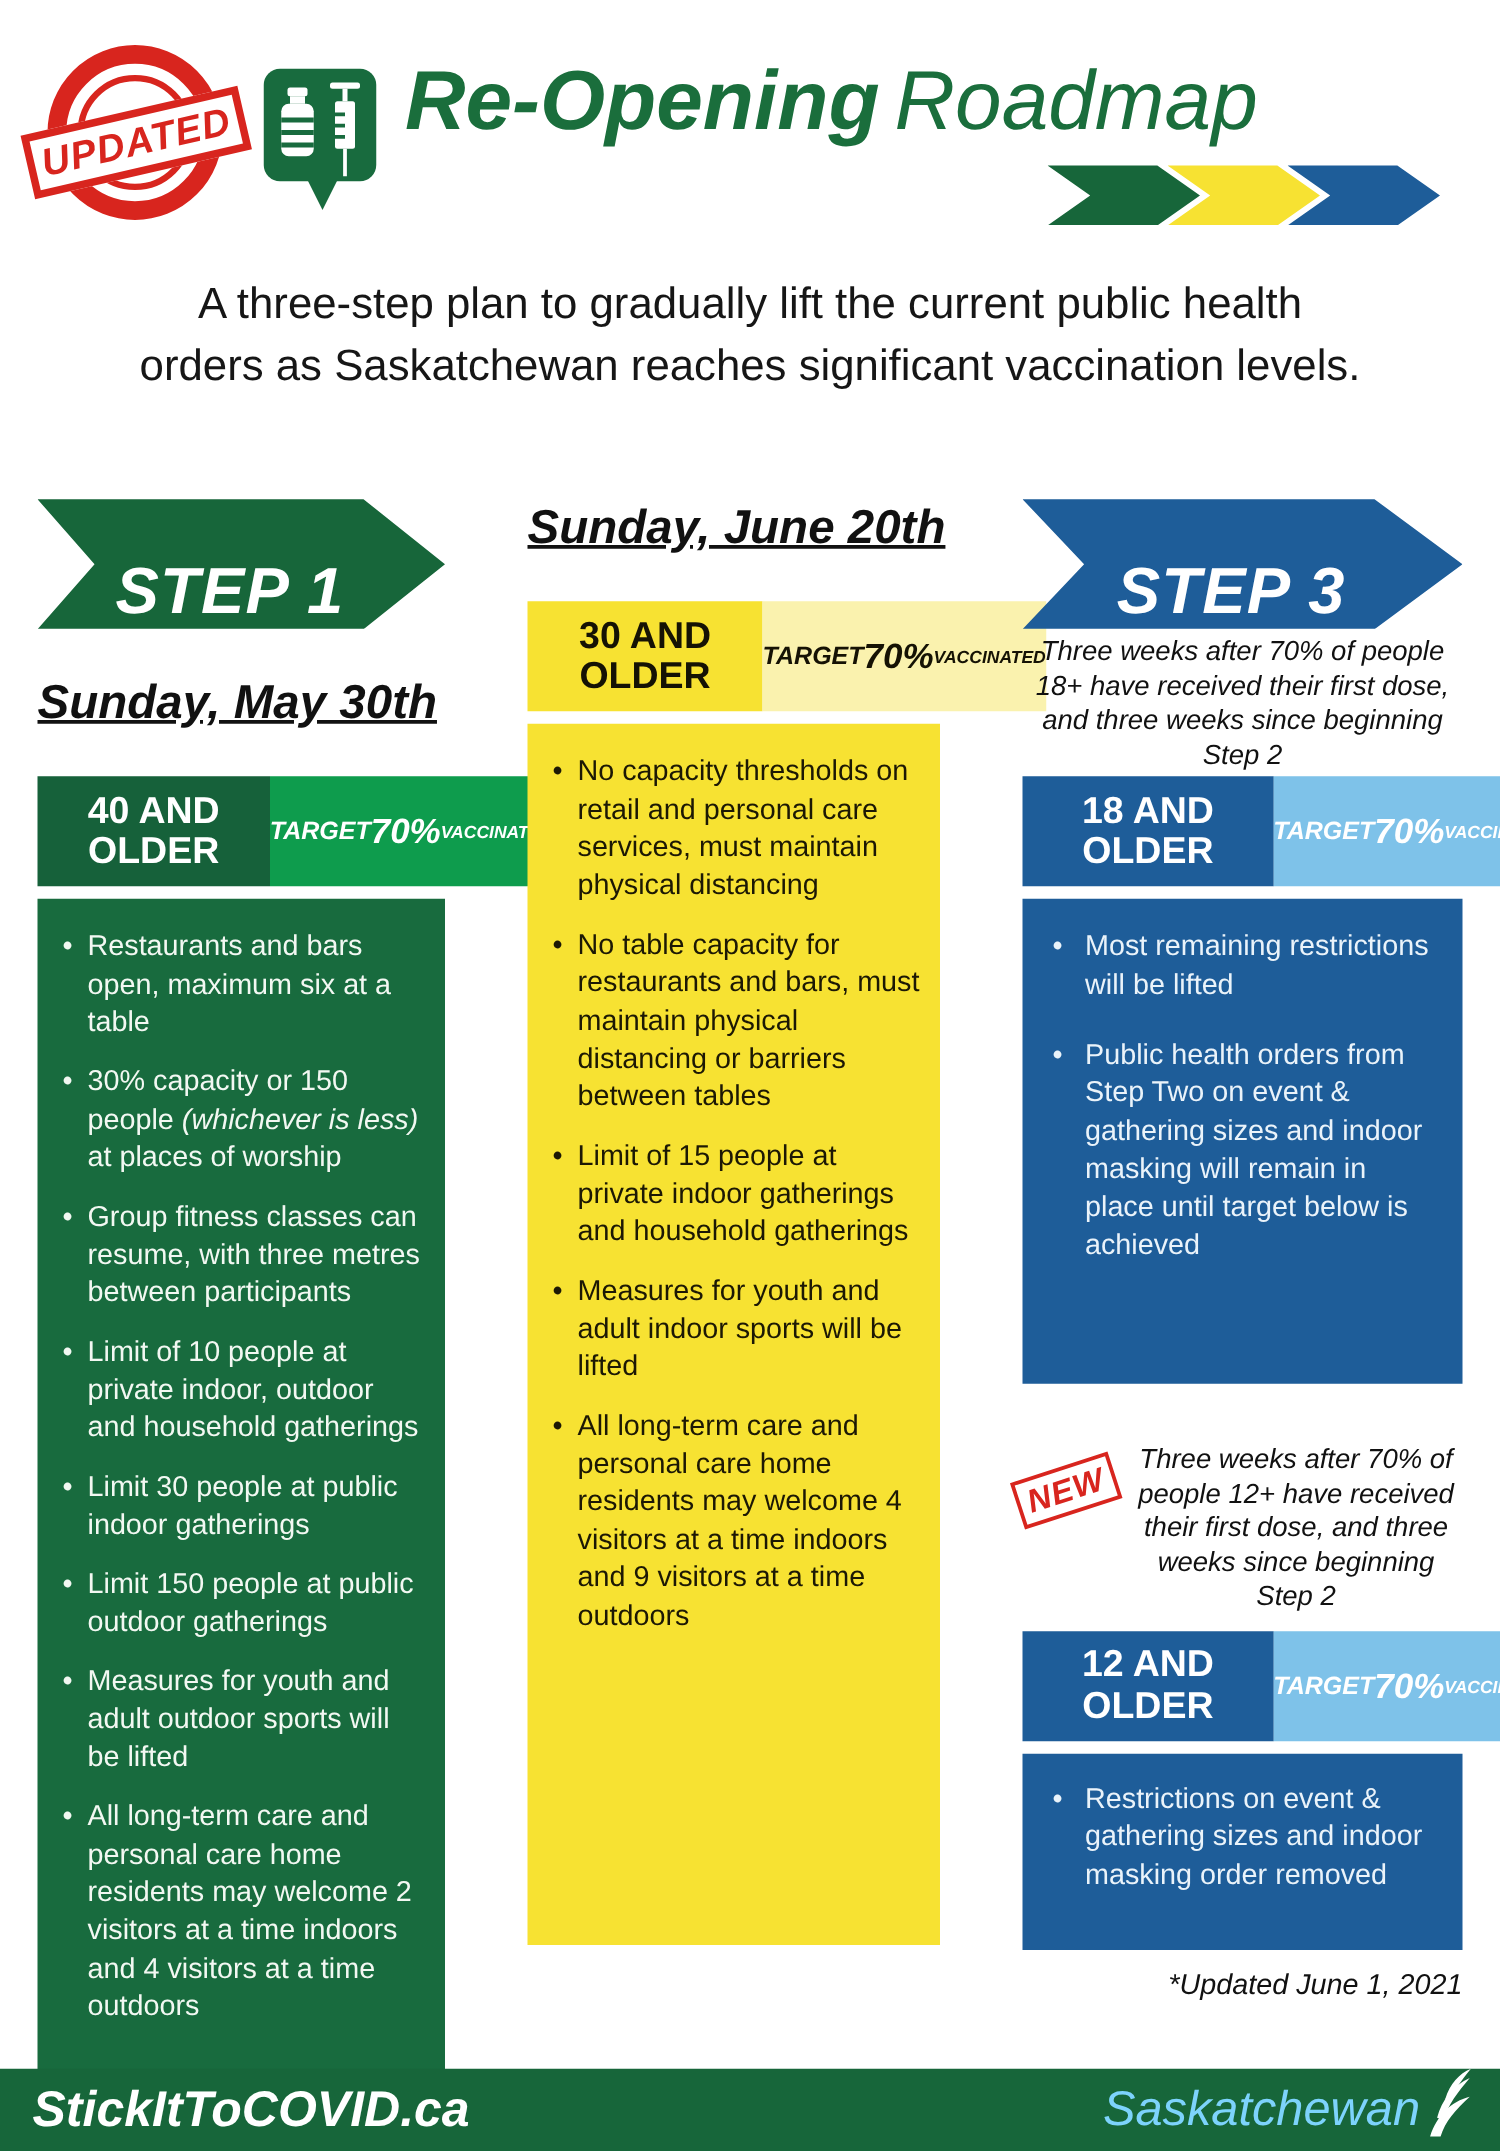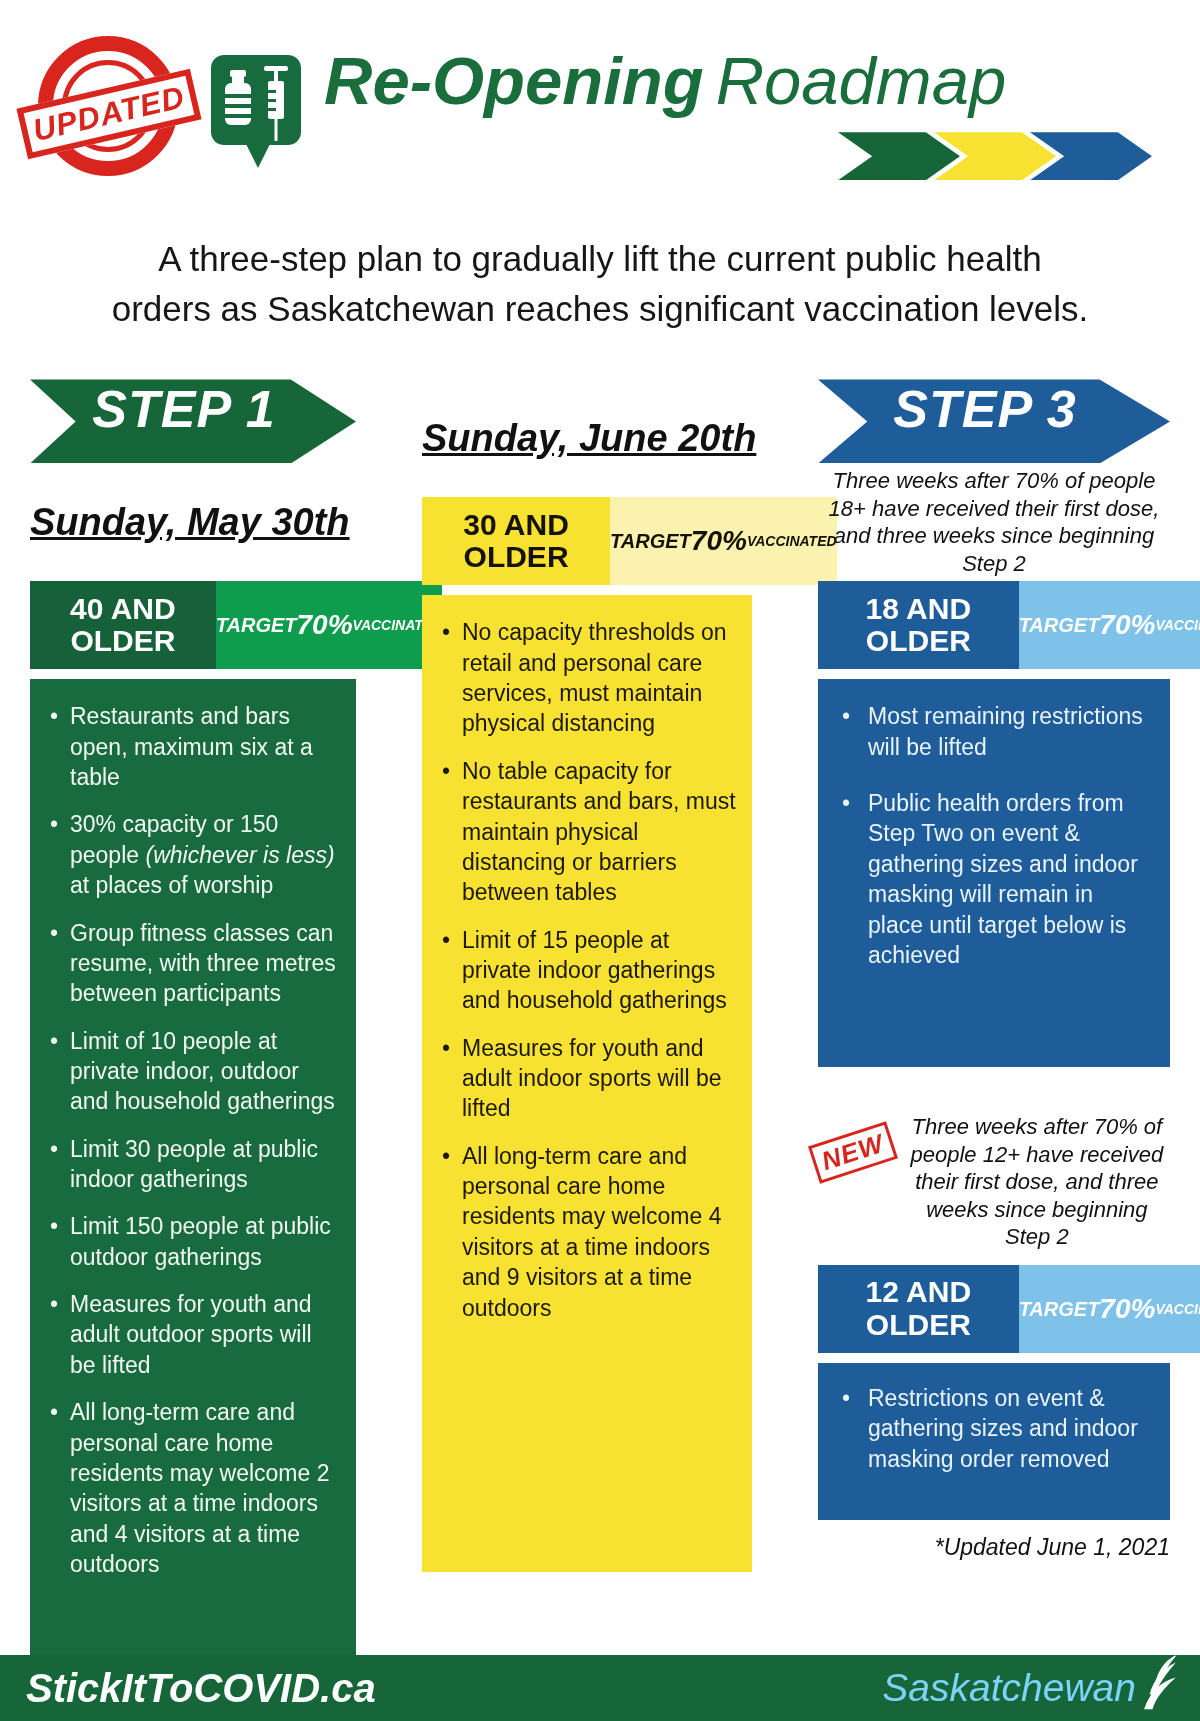--- a/index.html
+++ b/index.html
@@ -24,29 +24,29 @@
   .title-bold { font-weight:800; }
   .title-light { font-weight:400; margin-left:12px; }
   .chevrons { display:flex; margin-top:16px; margin-right:18px; }
   .chev { width:122px; height:48px; clip-path:polygon(0 0, 72% 0, 100% 50%, 72% 100%, 0 100%, 28% 50%); }
   .chev + .chev { margin-left:-26px; }
   .chev.g { background:#17663a; }
   .chev.y { background:#f7e232; z-index:1; }
   .chev.b { background:#1e5d99; }
 
   
-  .subtitle { text-align:center; margin-top:46px; color:#161616; font-size:35px; line-height:1.42; }
+  .subtitle { text-align:center; margin-top:30px; color:#161616; font-size:35px; line-height:1.42; }
 
   
   .columns { display:flex; justify-content:space-between; padding:0 30px; margin-top:46px; }
   .col { display:flex; flex-direction:column; }
   .col1 { width:326px; } .col2 { width:330px; } .col3 { width:352px; }
 
-  .step-arrow { height:84px; clip-path:polygon(0 0, 80% 0, 100% 50%, 80% 100%, 0 100%, 14% 50%);
-    display:flex; align-items:flex-start; justify-content:center; }
+  .step-arrow { height:104px; clip-path:polygon(0 0, 80% 0, 100% 50%, 80% 100%, 0 100%, 14% 50%);
+    display:flex; align-items:flex-end; justify-content:center;margin-top:36px; }
   .step-arrow span { font-style:italic; font-weight:800; font-size:52px; letter-spacing:1px; padding-right:18px; }
   .col1 .step-arrow { background:#17663a; } .col1 .step-arrow span { color:#fff; }
   .col2 .step-arrow { background:#f7e232; } .col2 .step-arrow span { color:#111; }
   .col3 .step-arrow { background:#1e5d99; } .col3 .step-arrow span { color:#fff; }
 
   .date-zone { height:118px; display:flex; align-items:center; justify-content:flex-start; text-align:center; }
   .step-date { font-weight:800; font-style:italic; font-size:38px; color:#111; white-space:nowrap;text-decoration:underline; }
   .step-note { font-style:italic; font-size:22px; line-height:1.25; color:#111; }
 
   .badge-row { display:flex; height:88px; }

